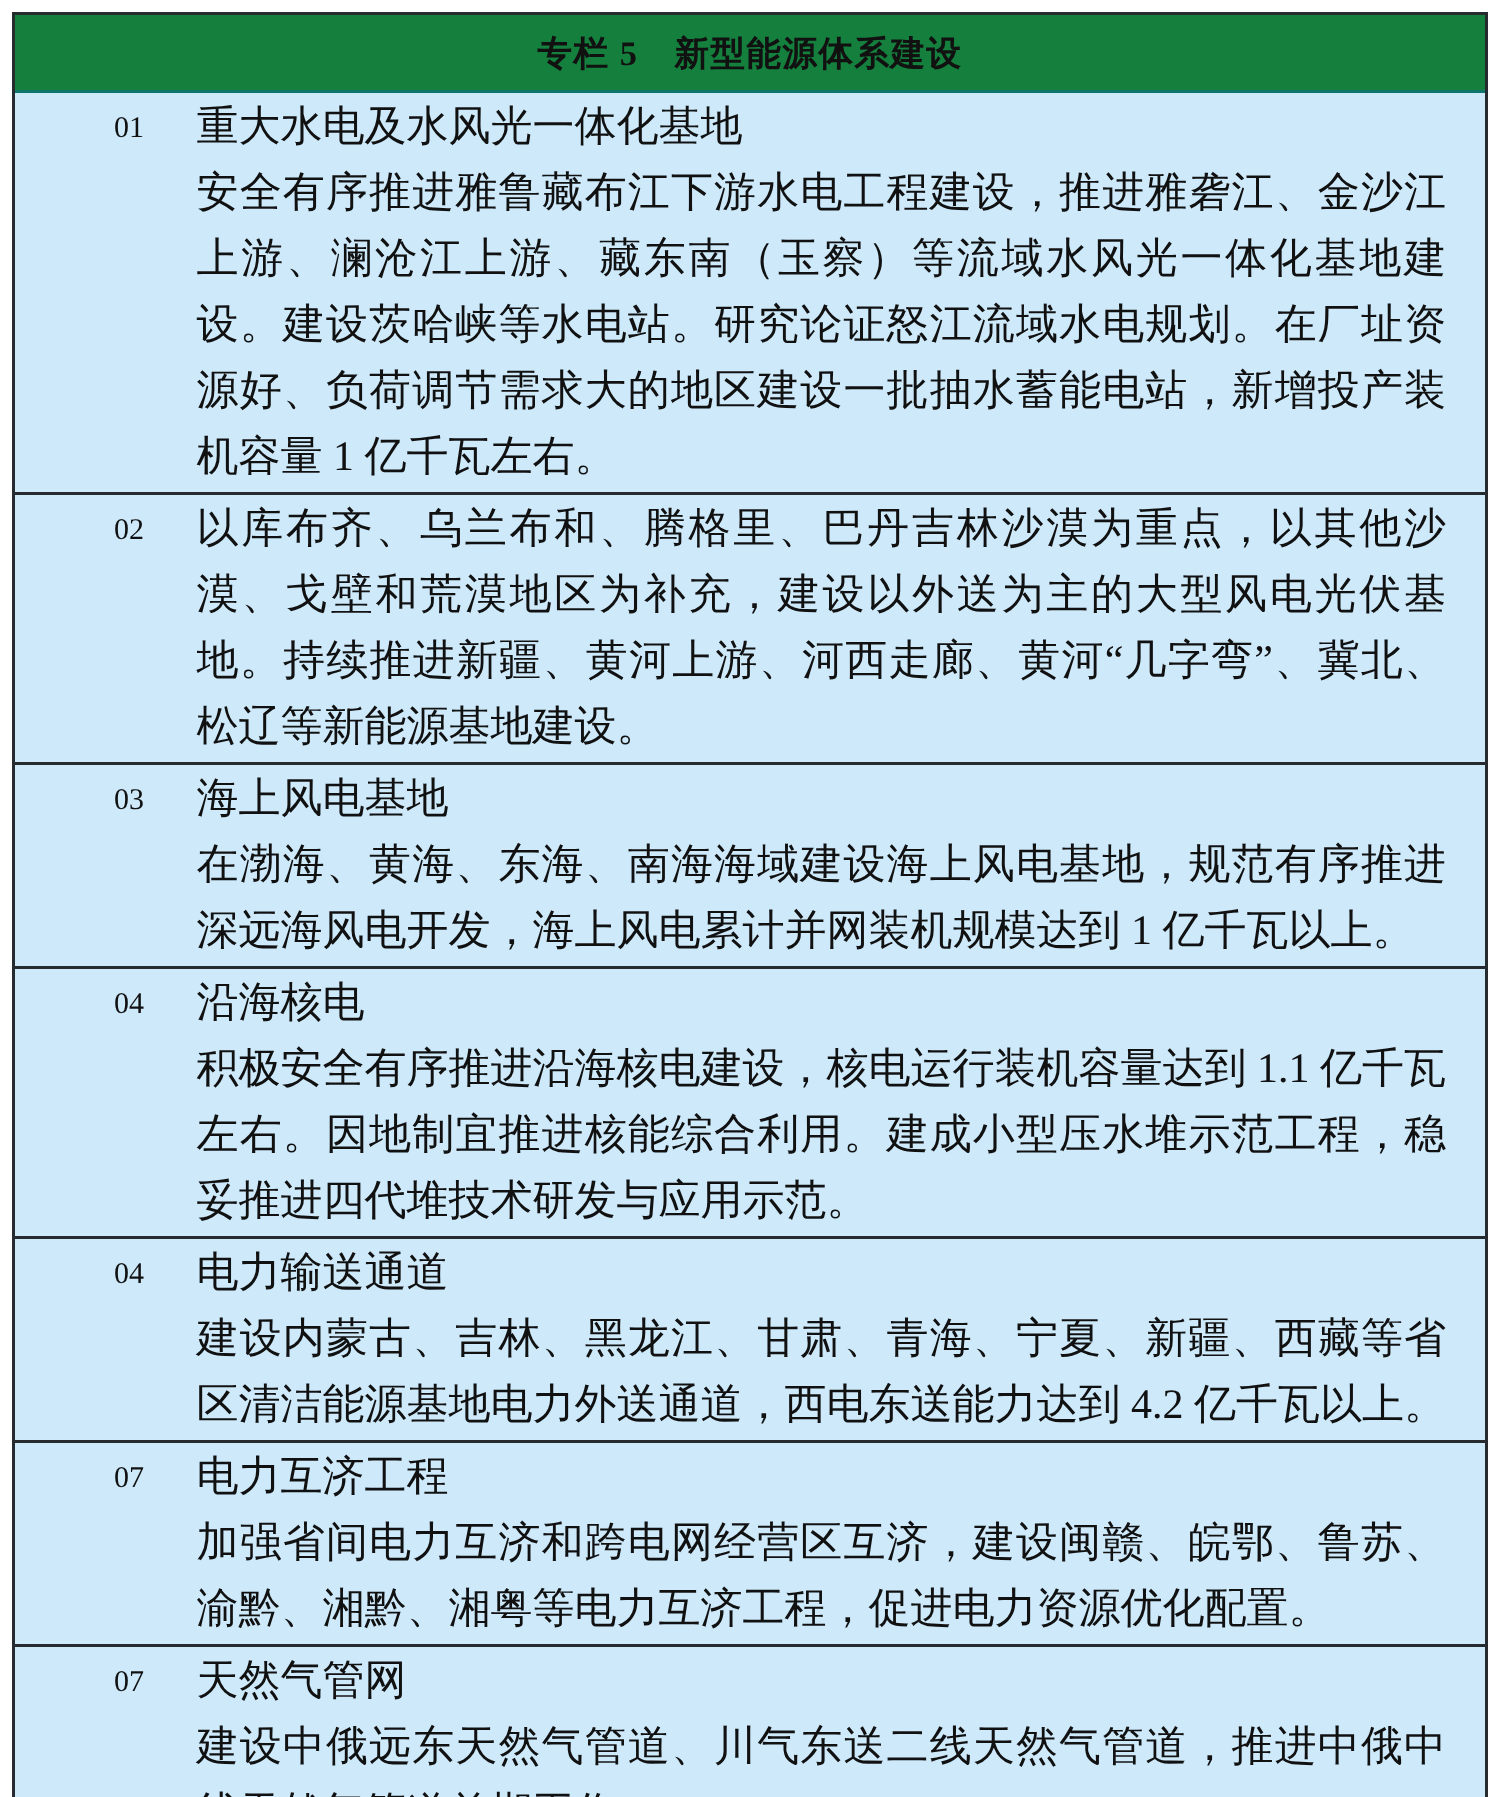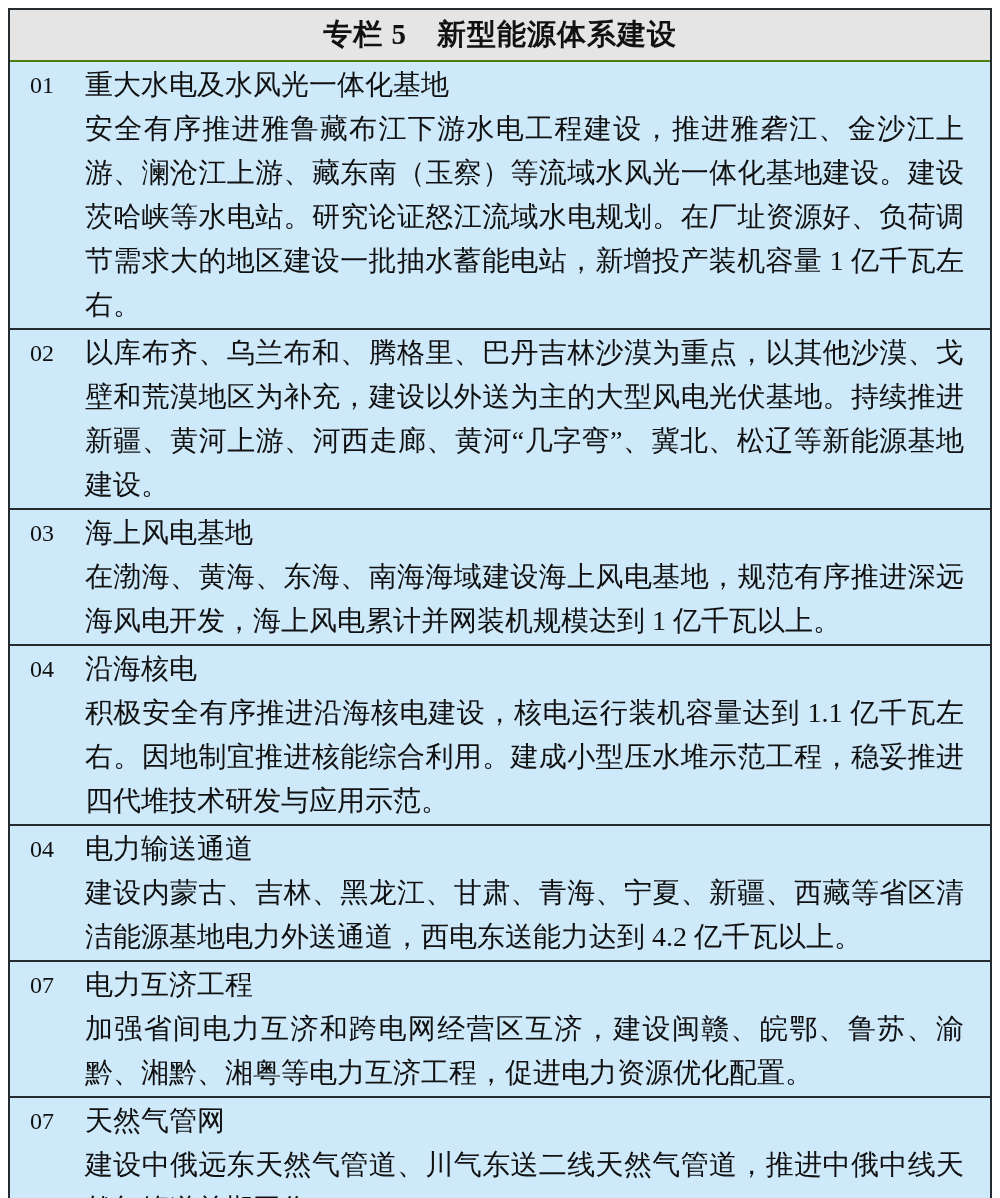--- a/index.html
+++ b/index.html
@@ -14,45 +14,46 @@
     height: 1198px;
     box-sizing: border-box;
     padding: 8px;
     background: #ffffff;
   }
   .panel {
     border: 2px solid #262b30;
     box-sizing: border-box;
   }
   .panel-header {
-    background: #e5e5e5;
-    border-bottom: 2px solid #4d7c0f;
+    background: #15803d;
+    border-bottom: 2px solid #0f766e;
     height: 50px;
     display: flex;
     align-items: center;
     justify-content: center;
-    font-size: 29px;
+    font-size: 23px;
     font-weight: bold;
     letter-spacing: 1px;
   }
   .section {
     background: #cde9fa;
     border-bottom: 2px solid #262b30;
     display: flex;
     padding: 1px 0;
   }
   .section.last {
     border-bottom: none;
   }
   .sec-num {
     flex: 0 0 75px;
     box-sizing: border-box;
     padding-left: 20px;
-    font-size: 24px;
+    font-size: 20px;
     line-height: 44px;
+    margin-left: 46px;
   }
   .sec-content {
     flex: 1;
     box-sizing: border-box;
     padding-right: 26px;
     font-size: 28px;
     line-height: 44px;
   }
   .sec-title {
     font-weight: normal;

